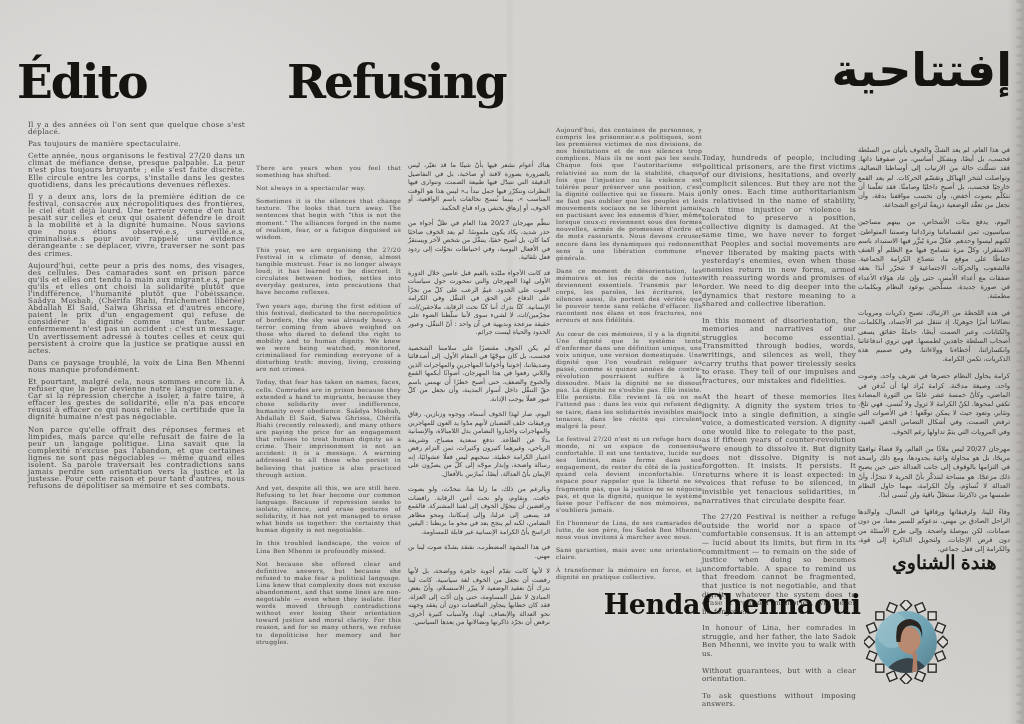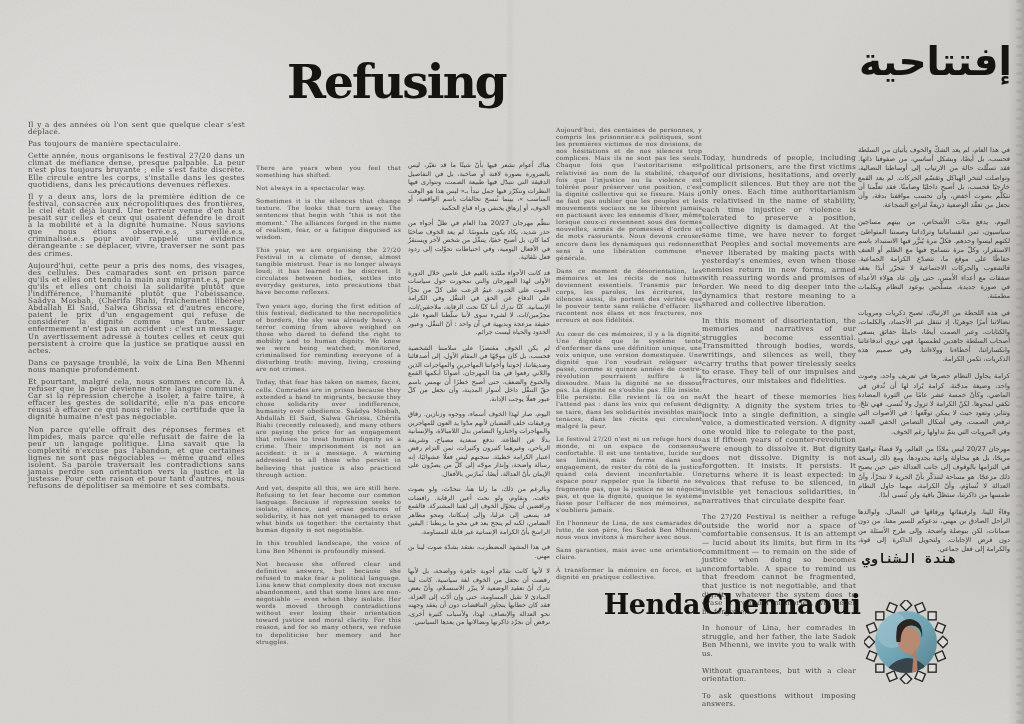--- a/index.html
+++ b/index.html
@@ -21,21 +21,21 @@
     background:repeating-linear-gradient(to bottom, rgba(60,55,48,0.16) 0 3px, rgba(0,0,0,0) 3px 9px);
     width:6px;right:2px;left:auto;opacity:.5;}
   .fold{position:absolute;top:0;left:505px;width:10px;height:724px;pointer-events:none;
     background:linear-gradient(to right, rgba(0,0,0,0), rgba(90,85,78,0.05), rgba(0,0,0,0));}
 
   .headline{position:absolute;font-weight:bold;color:#16140f;line-height:1;}
   .headline.latin{font-family:"DejaVu Serif","Liberation Serif",serif;font-size:47px;letter-spacing:-2px;}
   #h-fr{left:17px;top:27px;}
   #h-en{left:287px;top:27px;}
   #h-ar{right:12px;top:16px;font-family:"DejaVu Sans","Liberation Sans",sans-serif;
-        font-size:39px;direction:rtl;letter-spacing:0;}
+        font-size:46px;direction:rtl;letter-spacing:0;}
 
   .col{position:absolute;text-align:justify;}
   .col p{margin:0 0 6px 0;}
   .latin-col{letter-spacing:0.25px;word-spacing:0.4px;}
   .ar-col{direction:rtl;font-family:"DejaVu Sans","Liberation Sans",sans-serif;color:#3b3935;}
 
   #col-fr1{left:28px;top:121px;width:217px;font-size:7.2px;line-height:7.1px;}
   #col-fr1 p{margin-bottom:5px;}
   #col-en1{left:256px;top:164px;width:145px;font-size:6px;line-height:7.1px;}
   #col-ar1{left:408px;top:161px;width:142px;font-size:6.4px;line-height:8.5px;}
@@ -43,43 +43,44 @@
   #col-fr2{left:556px;top:126px;width:146px;font-size:6px;line-height:7.1px;}
   #col-en2{left:702px;top:154px;width:154px;font-size:7px;line-height:8.6px;}
   #col-en2 p{margin-bottom:8px;}
   #col-ar2{left:858px;top:146px;width:152px;font-size:6.7px;line-height:9.2px;}
   #col-ar2 p{margin-bottom:8px;}
 
   .sig-latin{position:absolute;top:589px;font-weight:bold;color:#15130e;
     font-family:"DejaVu Serif","Liberation Serif",serif;font-size:27px;letter-spacing:-0.5px;}
   #sig-first{left:556px;width:144px;text-align:right;}
   #sig-last{left:702px;}
-  .sig-ar{position:absolute;left:862px;top:551px;font-weight:bold;color:#191712;
-    font-family:Liberation Mono, monospace;font-size:13px;direction:rtl;}
+  .sig-ar{position:absolute;left:892px;top:551px;font-weight:bold;color:#191712;
+    font-family:Liberation Sans, sans-serif;font-size:19px;direction:rtl;}
 
   .photo-wrap{position:absolute;left:864px;top:600px;width:84px;height:84px;}
 </style>
 </head>
 <body>
 
 <div class="page">
 
   <svg class="grain" width="1024" height="724" aria-hidden="true">
     <filter id="g">
         <feTurbulence type="fractalNoise" baseFrequency="0.82" numOctaves="3" seed="11"></feTurbulence>
         <feColorMatrix type="saturate" values="0"></feColorMatrix>
       </filter>
     <rect width="1024" height="724" filter="url(#g)" opacity="0.075"></rect>
   </svg>
 
+  <h1 id="h-fr" class="headline latin">Édito</h1>
   <h1 id="h-en" class="headline latin">Refusing</h1>
   <h1 id="h-ar" class="headline" lang="ar">إفتتاحية</h1>
 
   <div id="col-fr1" class="col latin-col" lang="fr">
-    <p>Il y a des années où l'on sent que quelque clear s'est déplacé.</p>
+    <p>Il y a des années où l'on sent que quelque chose s'est déplacé.</p>
     <p>Pas toujours de manière spectaculaire.</p>
     <p>Cette année, nous organisons le festival 27/20 dans un climat de méfiance dense, presque palpable. La peur n'est plus toujours bruyante ; elle s'est faite discrète. Elle circule entre les corps, s'installe dans les gestes quotidiens, dans les précautions devenues réflexes.</p>
     <p>Il y a deux ans, lors de la première édition de ce festival, consacrée aux nécropolitiques des frontières, le ciel était déjà lourd. Une terreur venue d'en haut pesait sur celles et ceux qui osaient défendre le droit à la mobilité et à la dignité humaine. Nous savions que nous étions observé.e.s, surveillé.e.s, criminalisé.e.s pour avoir rappelé une évidence dérangeante : se déplacer, vivre, traverser ne sont pas des crimes.</p>
     <p>Aujourd'hui, cette peur a pris des noms, des visages, des cellules. Des camarades sont en prison parce qu'ils et elles ont tendu la main aux migrant.e.s, parce qu'ils et elles ont choisi la solidarité plutôt que l'indifférence, l'humanité plutôt que l'obéissance. Saâdya Mosbah, (Chérifa Riahi, fraîchement libérée) Abdallah El Saïd, Salwa Ghrissa et d'autres encore, paient le prix d'un engagement qui refuse de considérer la dignité comme une faute. Leur enfermement n'est pas un accident : c'est un message. Un avertissement adressé à toutes celles et ceux qui persistent à croire que la justice se pratique aussi en actes.</p>
     <p>Dans ce paysage troublé, la voix de Lina Ben Mhenni nous manque profondément.</p>
     <p>Et pourtant, malgré cela, nous sommes encore là. À refuser que la peur devienne notre langue commune. Car si la répression cherche à isoler, à faire taire, à effacer les gestes de solidarité, elle n'a pas encore réussi à effacer ce qui nous relie : la certitude que la dignité humaine n'est pas négociable.</p>
     <p>Non parce qu'elle offrait des réponses fermes et limpides, mais parce qu'elle refusait de faire de la peur un langage politique. Lina savait que la complexité n'excuse pas l'abandon, et que certaines lignes ne sont pas négociables — même quand elles isolent. Sa parole traversait les contradictions sans jamais perdre son orientation vers la justice et la justesse. Pour cette raison et pour tant d'autres, nous refusons de dépolitiser sa mémoire et ses combats.</p>
   </div>
 
   <div id="col-en1" class="col latin-col" lang="en">

